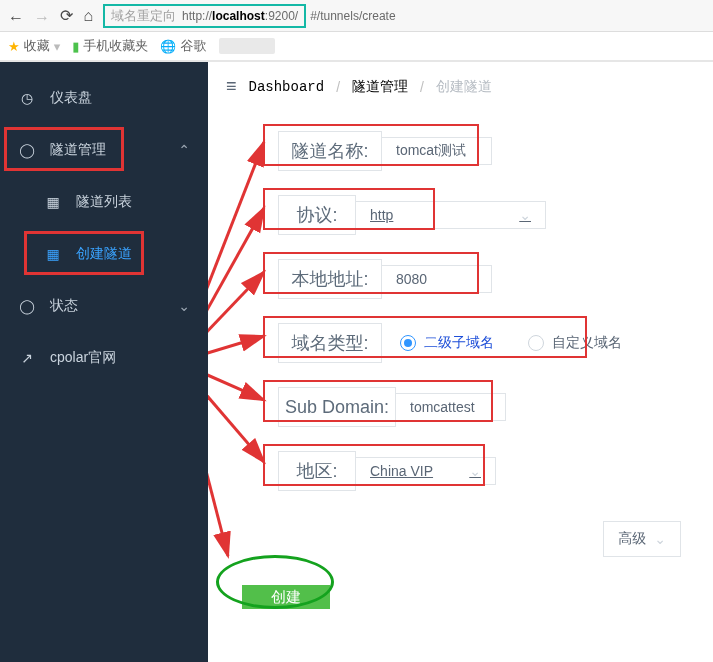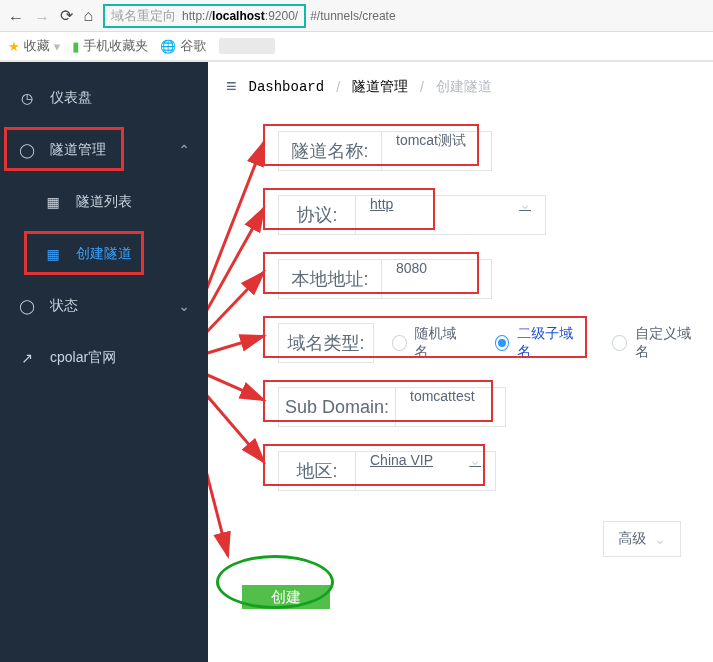--- a/index.html
+++ b/index.html
@@ -32,21 +32,21 @@
 
 
 .content { flex: 1; background: #fff; padding: 14px 14px; position: relative; }
 .breadcrumb-row { display: flex; align-items: center; gap: 12px; color: #999; margin-bottom: 34px; padding-left: 4px; }
 .bread-text { color: #000000; font-family: Liberation Mono, monospace; }
 .bread-sep { color: #c0c0c0; }
 .bread-cur { color: #b6bcc3; }
 
 .form-row { display: flex; align-items: center; margin-bottom: 24px; margin-left: 56px; }
 .label { width: 104px; height: 40px; border: 1px solid #e0e4e8; display: flex; align-items: center; justify-content: center; color: #5d6b7a; font-size: 18px; background: #fff; }
-.control { height: 40px; border: 1px solid #e0e4e8; border-left: none; display: flex; align-items: flex-start; padding: 0 14px; color: #5a6675; }
+.control { height: 28px; border: 1px solid #e0e4e8; border-left: none; display: flex; align-items: center; padding: 0 14px; color: #5a6675; }
 .control.input { width: 110px; }
 .control.select { width: 190px; justify-content: space-between; color: #5a6675; text-decoration: underline; }
 .control.select.narrow { width: 140px; }
 .caret { color: #cfd6dd; }
 .gap { width: 20px; }
 .radio-set { display: flex; align-items: center; gap: 30px; padding-left: 18px; }
 .radio { display: inline-flex; align-items: center; gap: 8px; color: #5a6675; cursor: pointer; }
 .radio .dot { width: 16px; height: 16px; border: 1px solid #cfd6dd; border-radius: 50%; display: inline-flex; align-items: center; justify-content: center; }
 .radio.sel .dot { border-color: #2f95ff; }
 .radio.sel .inner { width: 8px; height: 8px; border-radius: 50%; background: #2f95ff; }
@@ -157,24 +157,20 @@
     </div>
     <div class="form-row">
       <div class="label">本地地址:</div>
       <div class="control input">
           <span>8080</span>
         </div>
     </div>
     <div class="form-row">
       <div class="label">域名类型:</div>
       <div class="radio-set">
-        <label class="radio">
-            <span class="dot"></span>
-            <span class="txt">随机域名</span>
-          </label>
         <label class="radio sel">
             <span class="dot">
               <span class="inner"></span>
             </span>
             <span class="txt">二级子域名</span>
           </label>
       </div>
       <div class="gap"></div>
       <label class="radio" style="margin-left:14px">
           <span class="dot"></span>

